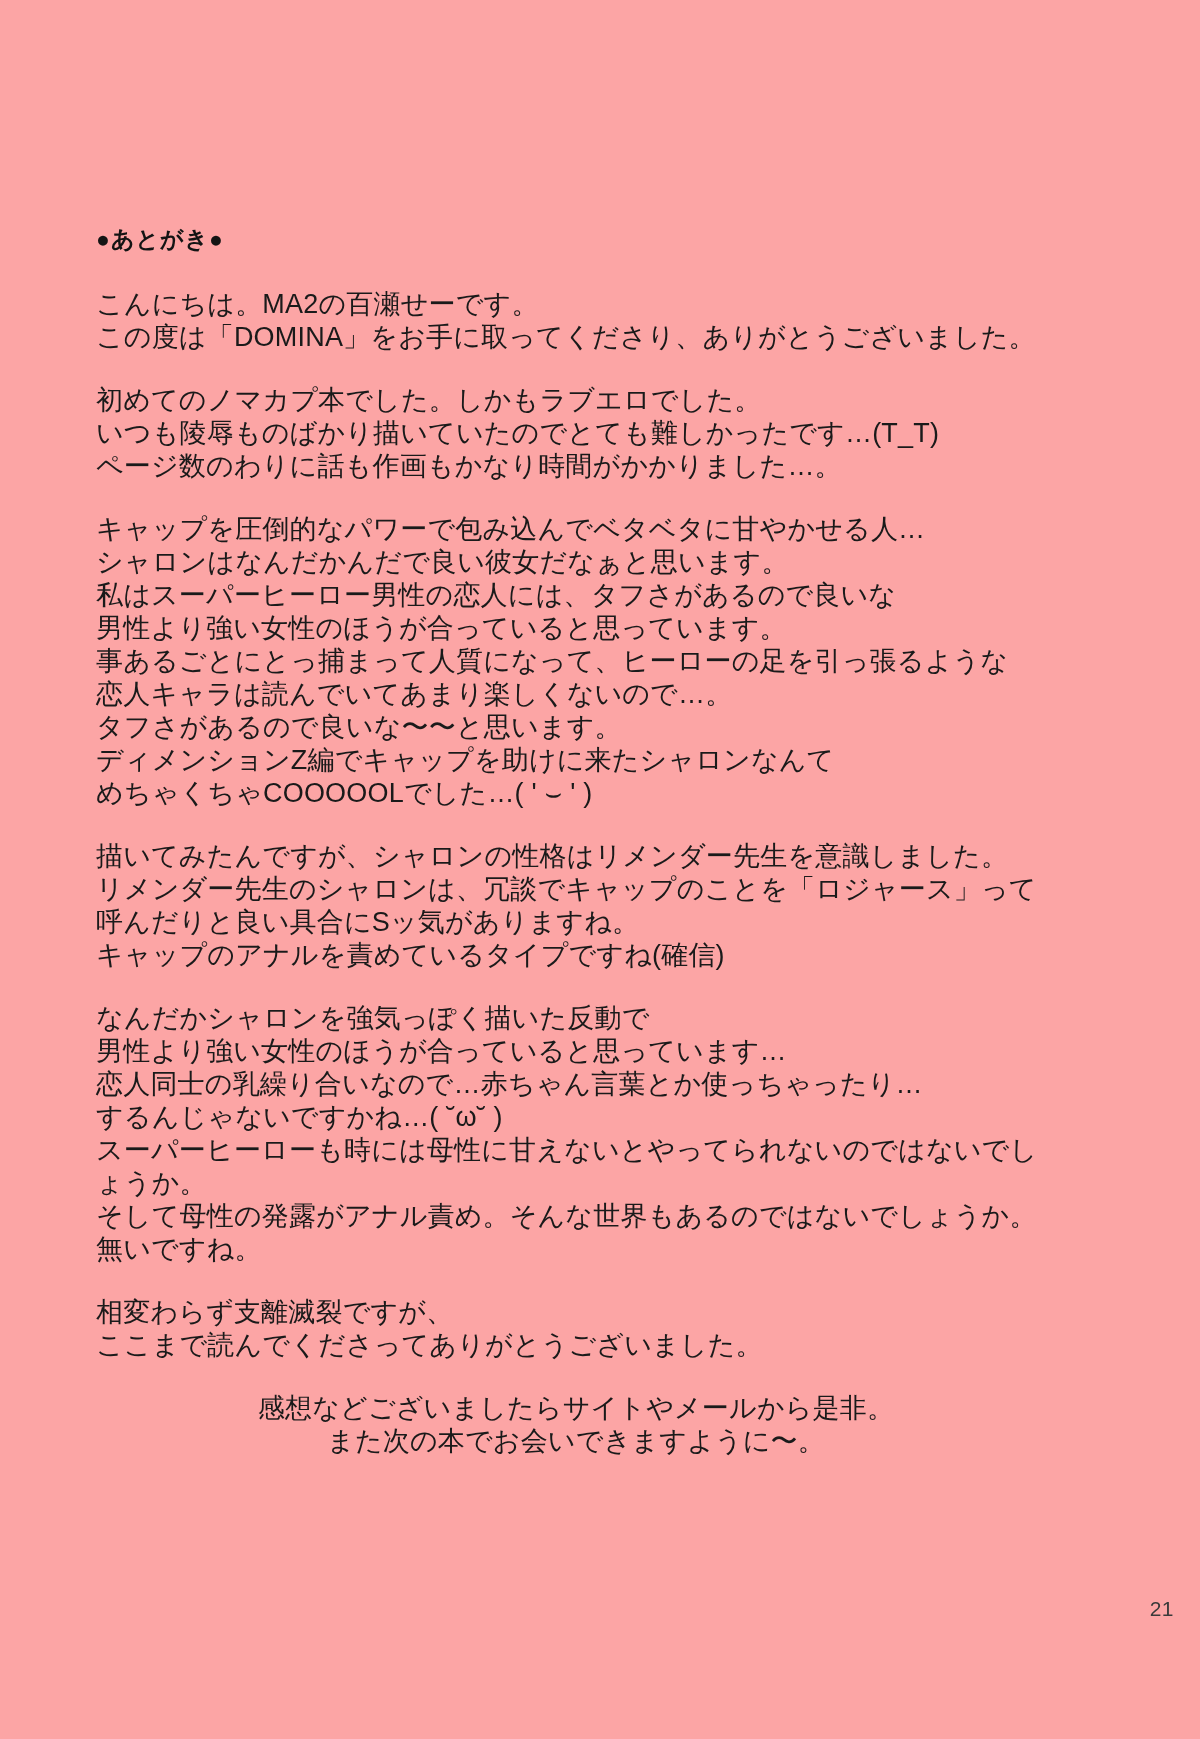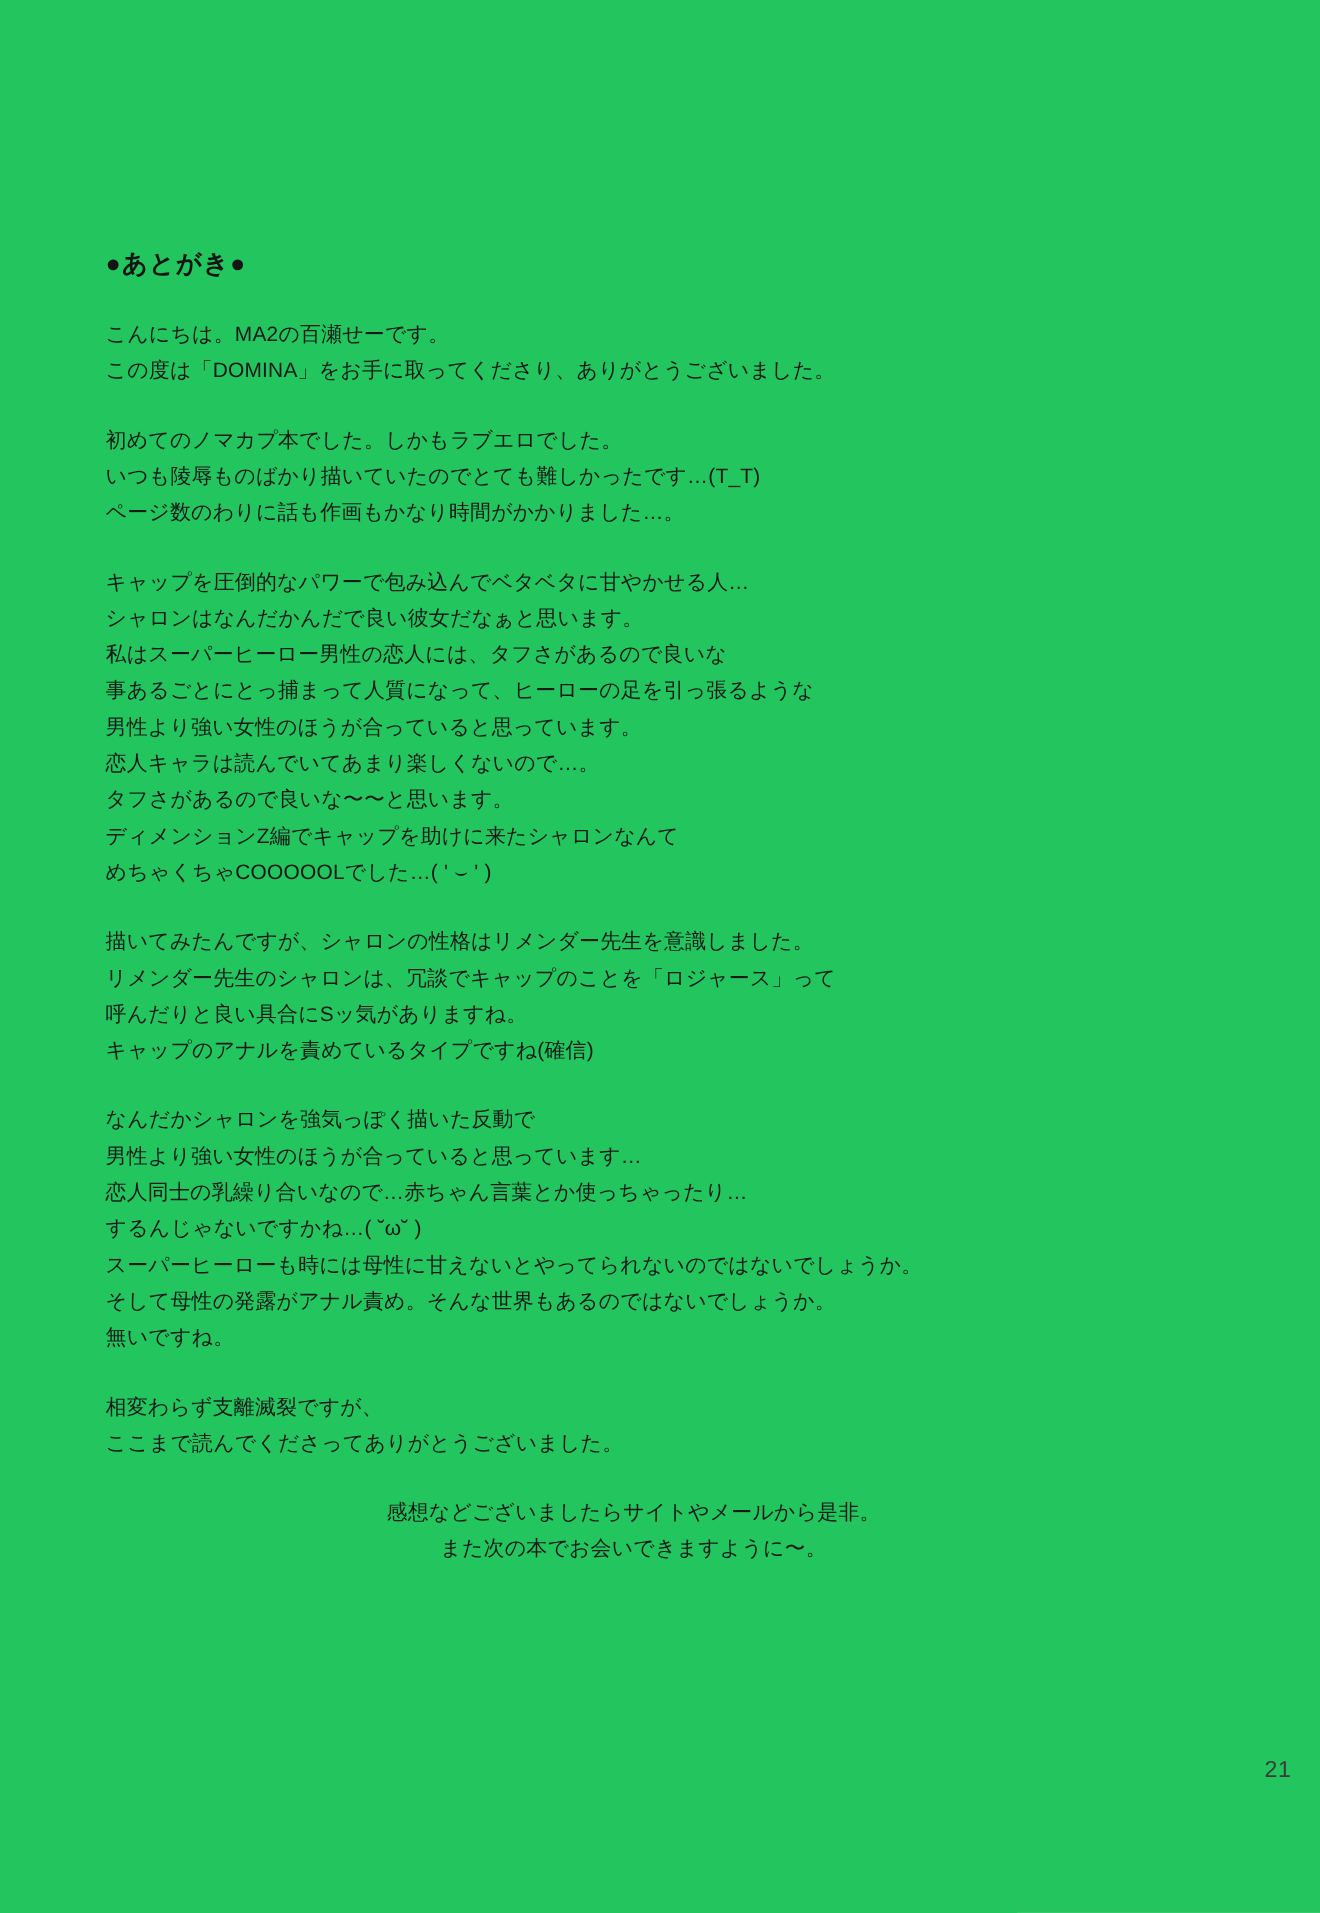--- a/index.html
+++ b/index.html
@@ -14,21 +14,21 @@
     font-family: "Liberation Sans", sans-serif;
     color: #1a1a1a;
     overflow: hidden;
   }
   .page {
     position: absolute;
     left: 0;
     top: 0;
     width: 1200px;
     height: 1739px;
-    background: #22c55e;
+    background: #fca5a5;
   }
   .content {
     position: absolute;
     left: 96px;
     top: 226px;
     width: 960px;
   }
   .afterword-title {
     font-size: 23px;
     font-weight: 700;
@@ -38,21 +38,21 @@
     line-height: 1.2;
   }
   .para {
     margin: 0 0 30px 0;
   }
   .para:last-child {
     margin-bottom: 0;
     text-align: center;
   }
   .line {
-    font-size: 19px;
+    font-size: 27px;
     line-height: 33px;
     color: #1a1a1a;
     white-space: pre-wrap;
     letter-spacing: 0.2px;
   }
   .page-number {
     position: absolute;
     right: 26px;
     bottom: 118px;
     font-size: 21px;
@@ -73,22 +73,22 @@
         </div>
         <div class="para">
           <div class="line">初めてのノマカプ本でした。しかもラブエロでした。</div>
           <div class="line">いつも陵辱ものばかり描いていたのでとても難しかったです…(T_T)</div>
           <div class="line">ページ数のわりに話も作画もかなり時間がかかりました…。</div>
         </div>
         <div class="para">
           <div class="line">キャップを圧倒的なパワーで包み込んでベタベタに甘やかせる人…</div>
           <div class="line">シャロンはなんだかんだで良い彼女だなぁと思います。</div>
           <div class="line">私はスーパーヒーロー男性の恋人には、タフさがあるので良いな</div>
+          <div class="line">男性より強い女性のほうが合っていると思っています。</div>
           <div class="line">事あるごとにとっ捕まって人質になって、ヒーローの足を引っ張るような</div>
-          <div class="line">男性より強い女性のほうが合っていると思っています。</div>
           <div class="line">恋人キャラは読んでいてあまり楽しくないので…。</div>
           <div class="line">タフさがあるので良いな〜〜と思います。</div>
           <div class="line">ディメンションZ編でキャップを助けに来たシャロンなんて</div>
           <div class="line">めちゃくちゃCOOOOOLでした…( ' ⌣ ' )</div>
         </div>
         <div class="para">
           <div class="line">描いてみたんですが、シャロンの性格はリメンダー先生を意識しました。</div>
           <div class="line">リメンダー先生のシャロンは、冗談でキャップのことを「ロジャース」って</div>
           <div class="line">呼んだりと良い具合にSッ気がありますね。</div>
           <div class="line">キャップのアナルを責めているタイプですね(確信)</div>

